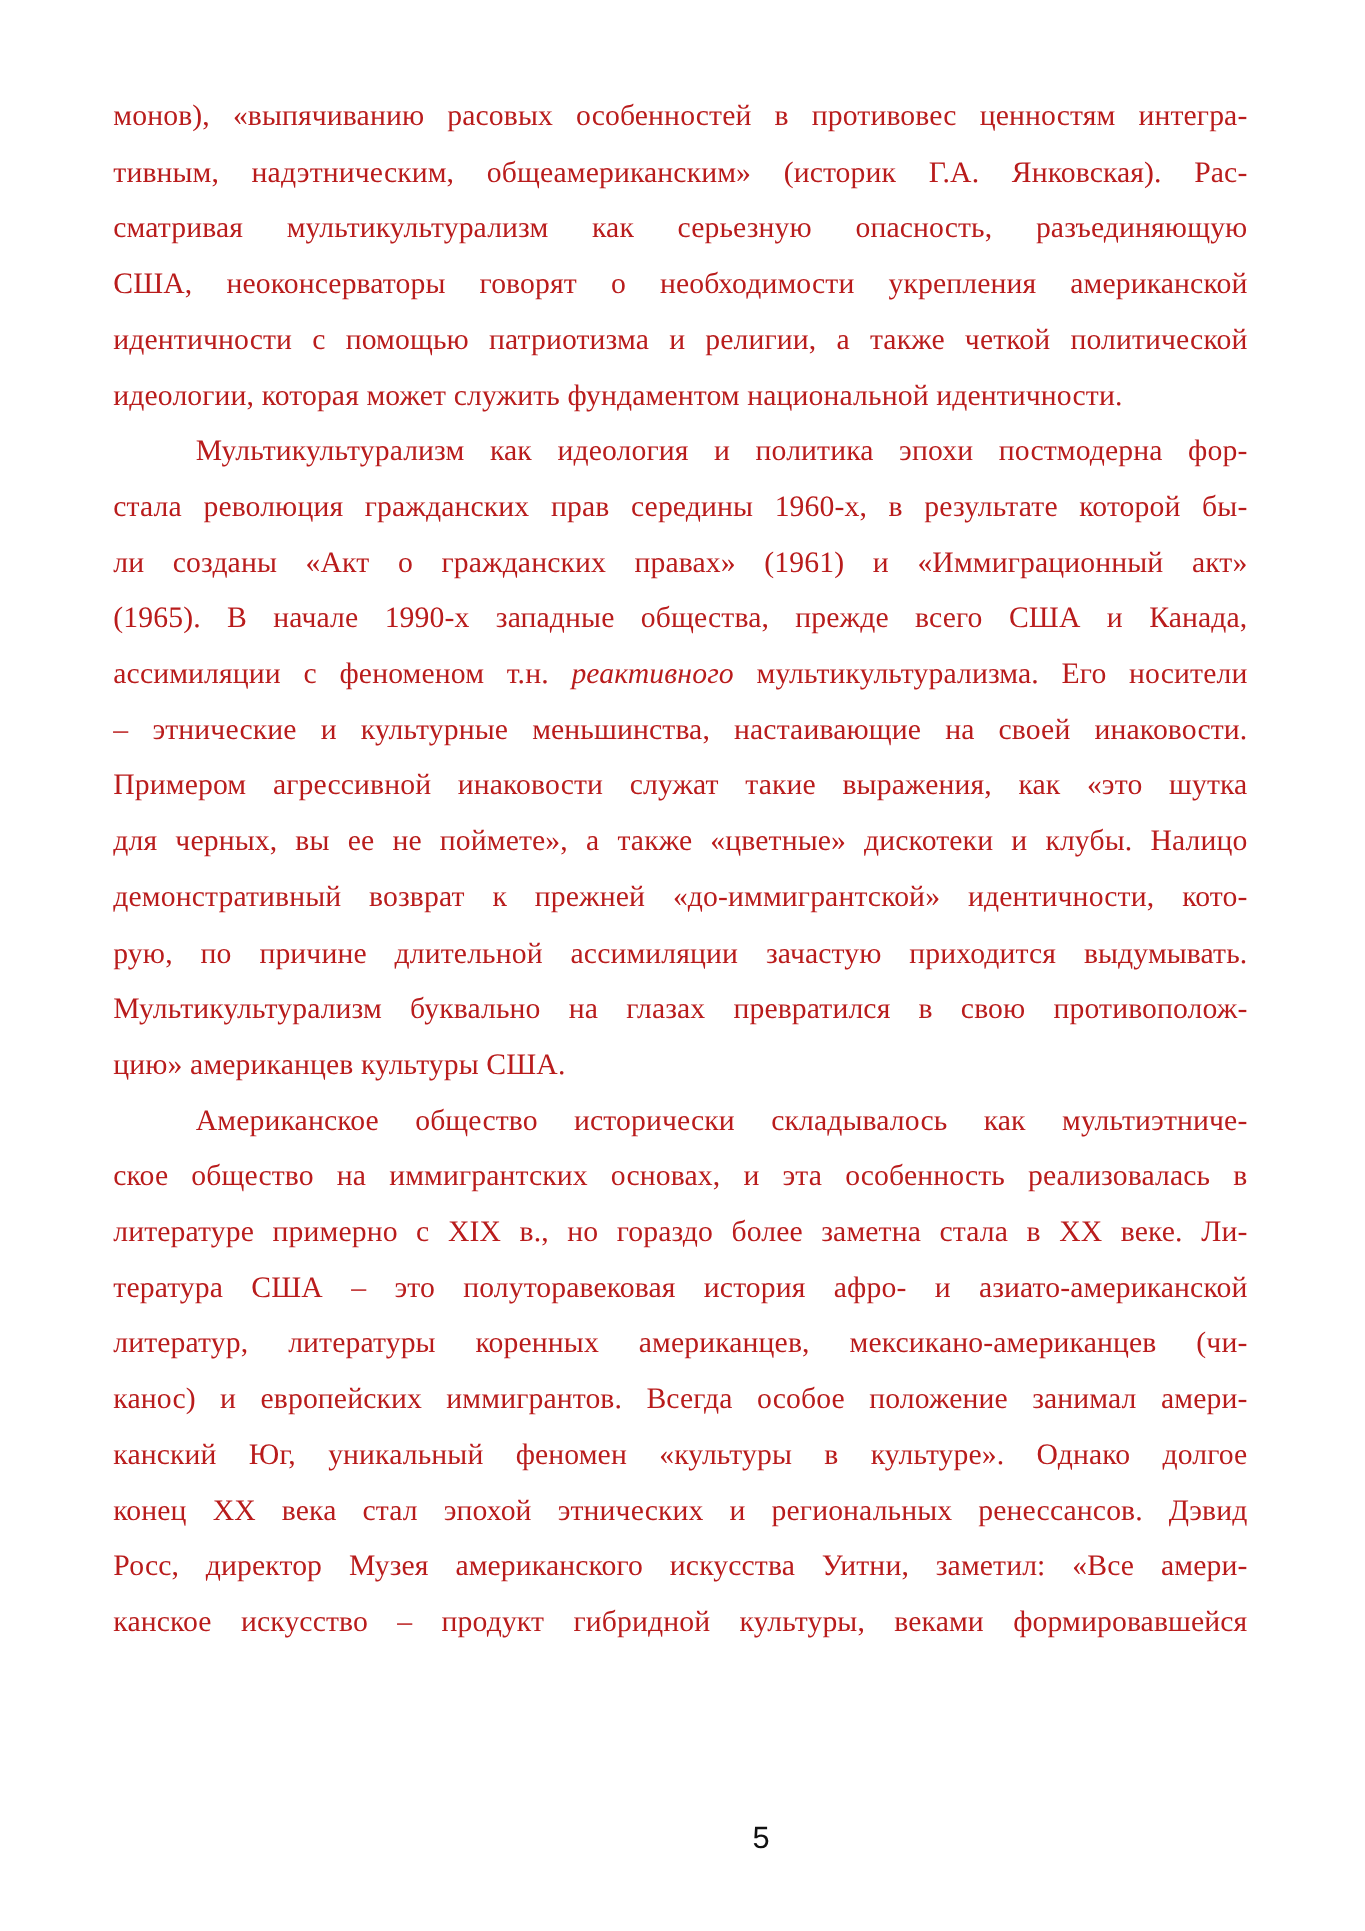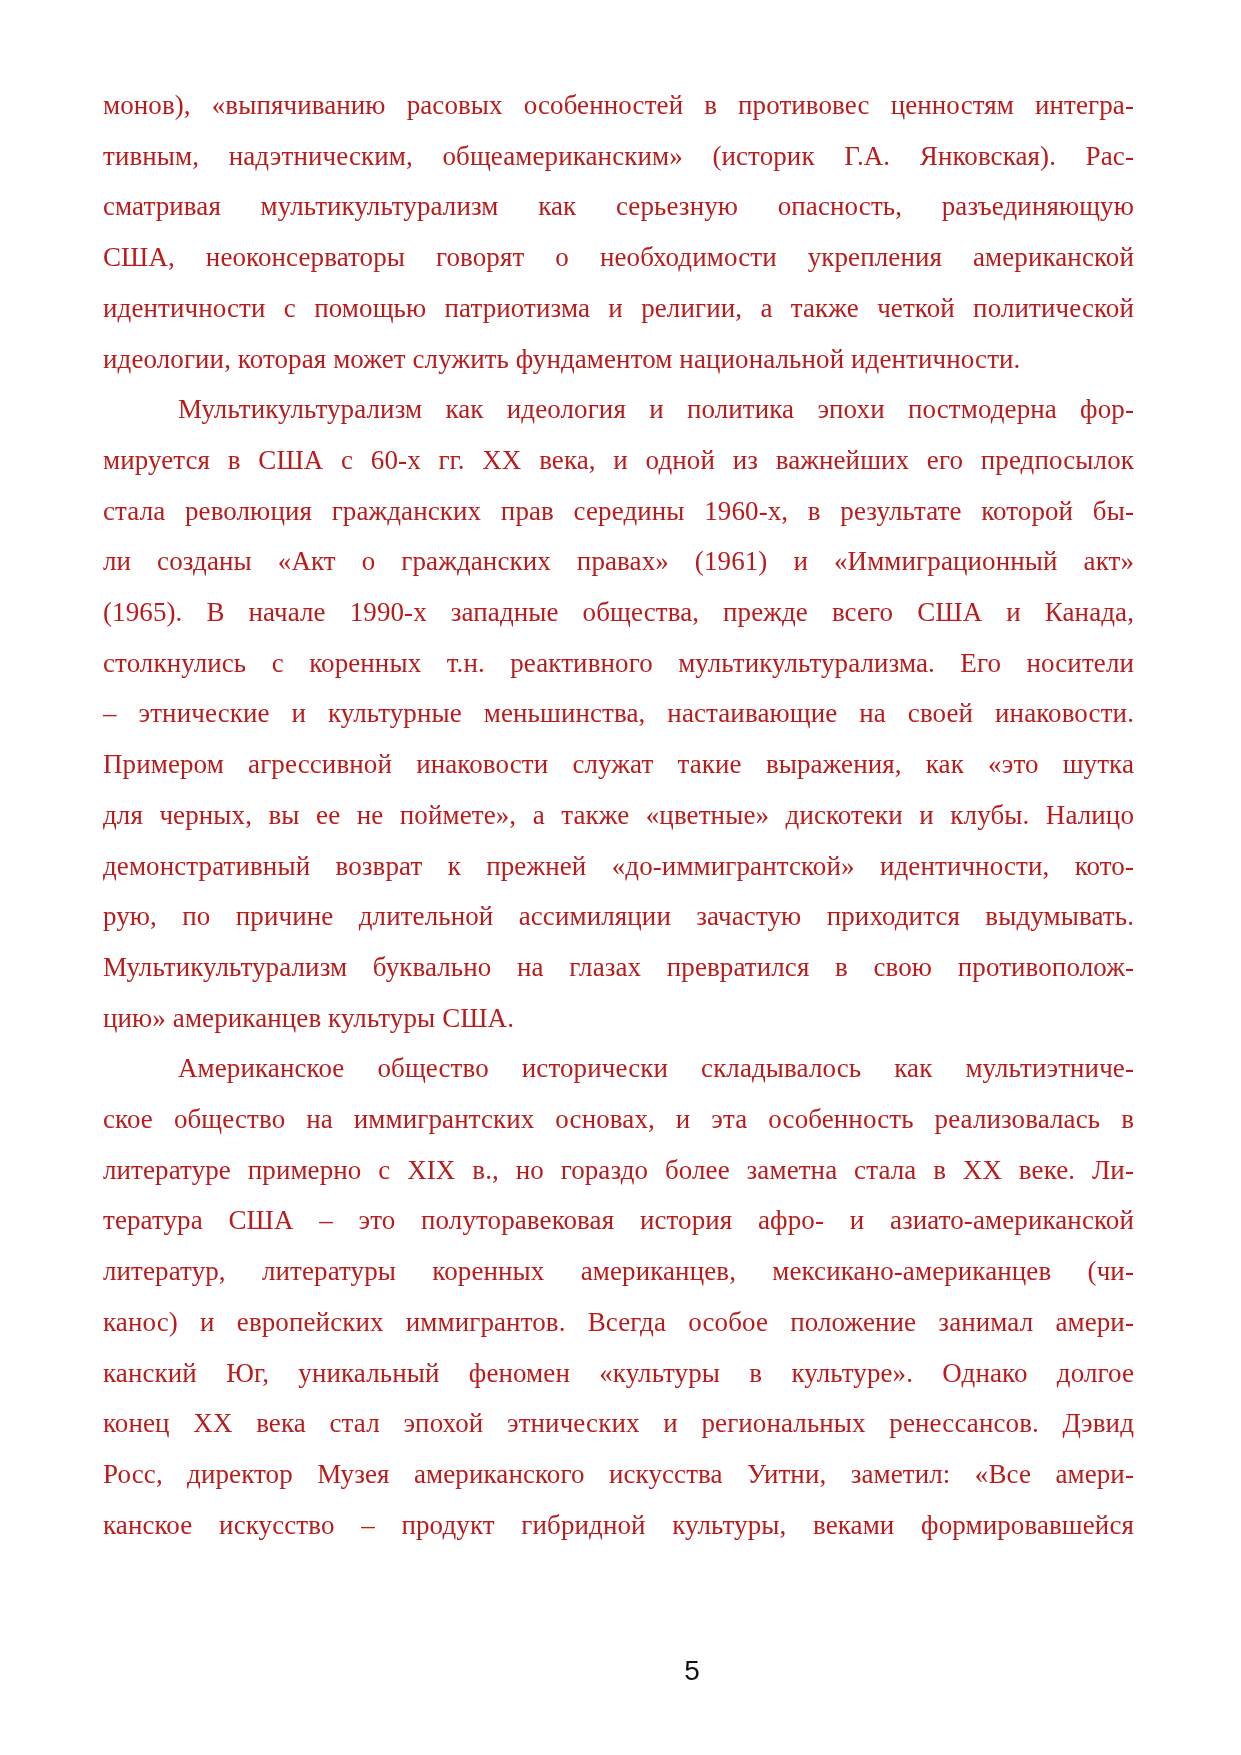--- a/index.html
+++ b/index.html
@@ -34,20 +34,21 @@
     text-align-last: justify;
     white-space: normal;
   }
   .line.end {
     text-align-last: left;
   }
   .line.indent {
     text-indent: 75px;
   }
   .it {
+    font-style: italic;
   }
   .page-number {
     position: absolute;
     top: 1655px;
     left: 0;
     width: 1384px; 
     text-align: center;
     font-family: "Liberation Sans", "DejaVu Sans", sans-serif;
     font-size: 28px;
     color: #111111;
@@ -58,25 +59,24 @@
 
 <div class="page">
   <div class="text-block">
       <div class="line"><span>монов), «выпячиванию расовых особенностей в противовес ценностям интегра-</span></div>
       <div class="line"><span>тивным, надэтническим, общеамериканским» (историк Г.А. Янковская). Рас-</span></div>
       <div class="line"><span>сматривая мультикультурализм как серьезную опасность, разъединяющую</span></div>
       <div class="line"><span>США, неоконсерваторы говорят о необходимости укрепления американской</span></div>
       <div class="line"><span>идентичности с помощью патриотизма и религии, а также четкой политической</span></div>
       <div class="line end"><span>идеологии, которая может служить фундаментом национальной идентичности.</span></div>
       <div class="line indent"><span>Мультикультурализм как идеология и политика эпохи постмодерна фор-</span></div>
-      <div class="line"><span>мируется  в США с 60-х гг. XX века, и одной из важнейших его предпосылок</span></div>
       <div class="line"><span>стала революция гражданских прав середины 1960-х, в результате которой бы-</span></div>
       <div class="line"><span>ли созданы «Акт о гражданских правах» (1961) и «Иммиграционный акт»</span></div>
       <div class="line"><span>(1965). В начале 1990-х западные общества, прежде всего США и Канада,</span></div>
-      <div class="line"><span>столкнулись с коренных т.н. </span><span class="it">реактивного</span><span> мультикультурализма. Его носители</span></div>
+      <div class="line"><span>ассимиляции с феноменом т.н. </span><span class="it">реактивного</span><span> мультикультурализма. Его носители</span></div>
       <div class="line"><span>– этнические и культурные меньшинства, настаивающие на своей инаковости.</span></div>
       <div class="line"><span>Примером агрессивной инаковости служат такие выражения, как «это шутка</span></div>
       <div class="line"><span>для черных, вы ее не поймете», а также «цветные» дискотеки и клубы. Налицо</span></div>
       <div class="line"><span>демонстративный возврат к прежней «до-иммигрантской» идентичности, кото-</span></div>
       <div class="line"><span>рую, по причине длительной ассимиляции зачастую приходится выдумывать.</span></div>
       <div class="line"><span>Мультикультурализм буквально на глазах превратился в свою противополож-</span></div>
       <div class="line end"><span>цию» американцев культуры США.</span></div>
       <div class="line indent"><span>Американское общество исторически складывалось как мультиэтниче-</span></div>
       <div class="line"><span>ское общество на иммигрантских основах, и эта особенность реализовалась в</span></div>
       <div class="line"><span>литературе примерно с XIX в., но гораздо более заметна стала в XX веке. Ли-</span></div>

